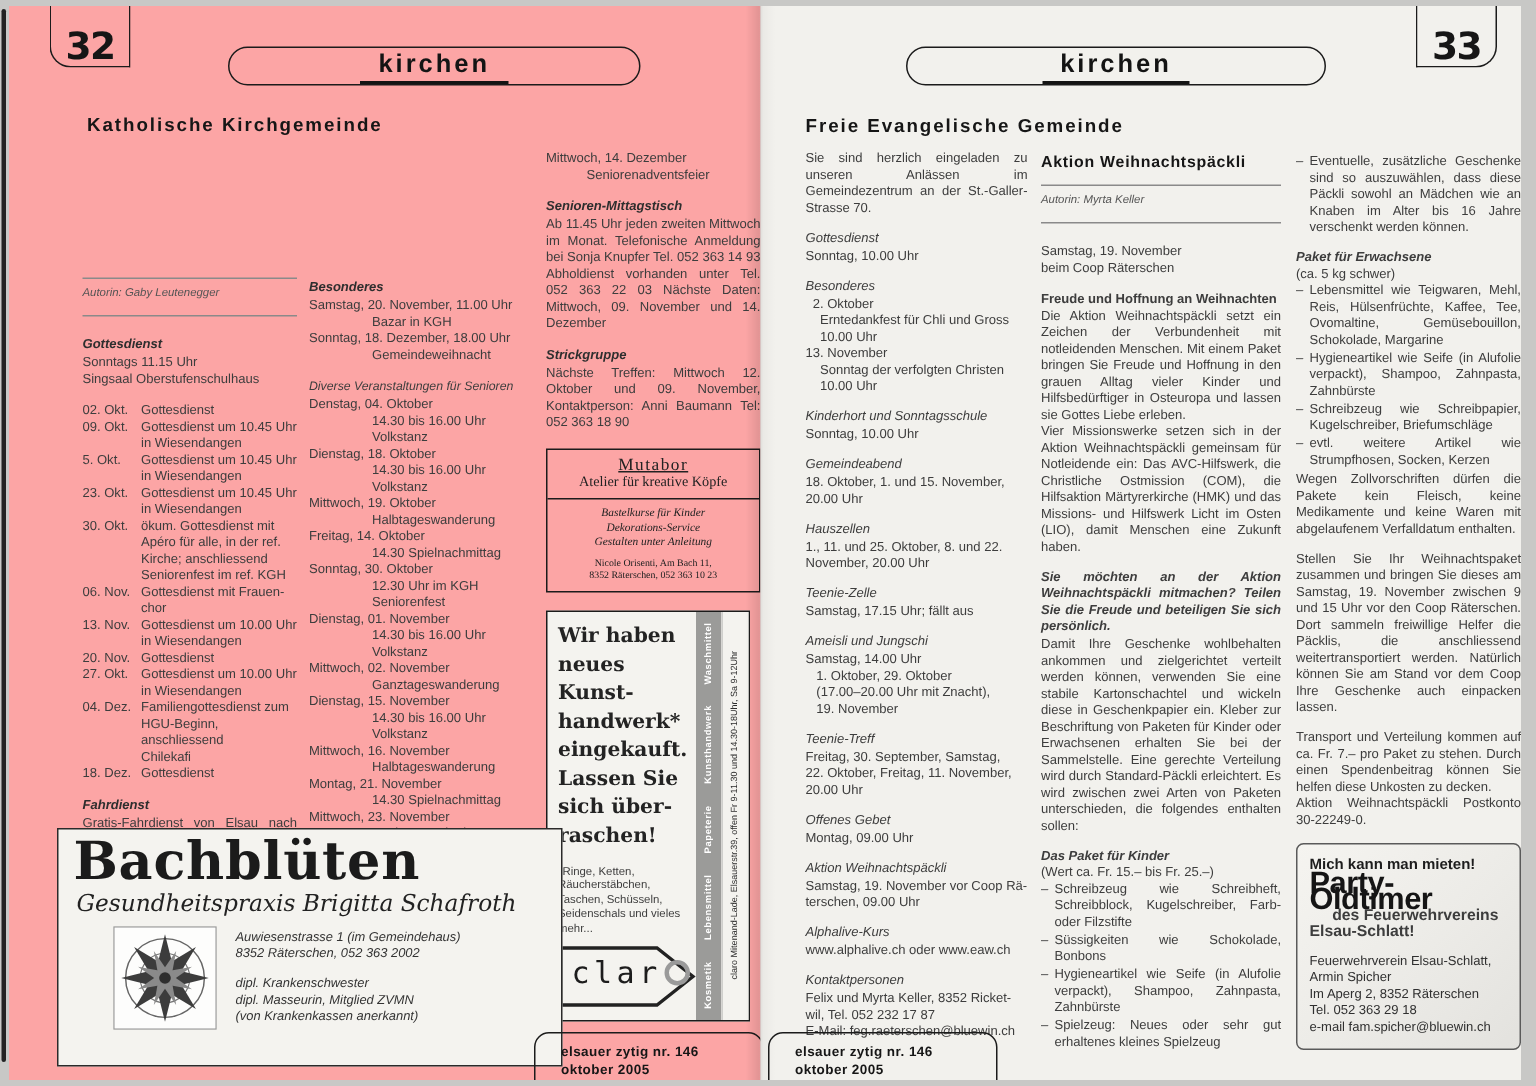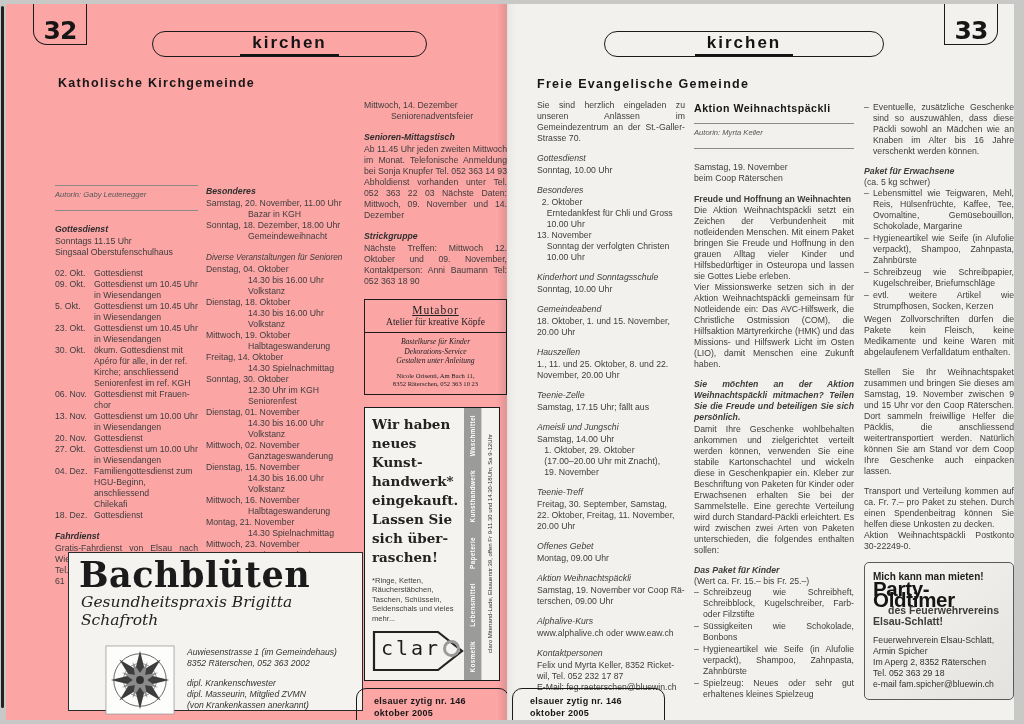--- a/index.html
+++ b/index.html
@@ -89,26 +89,26 @@
   .kstrip{overflow:hidden;}
   .kstrip-cats{width:17px;background:#9b9b99;display:flex;flex-direction:column-reverse;
     align-items:center;justify-content:space-between;padding:7px 0;}
   .kcat{writing-mode:vertical-rl;transform:rotate(180deg);color:#fff;font-weight:bold;
     font-size:6.3px;letter-spacing:0.4px;white-space:nowrap;}
   .kstrip-addr{width:17px;background:#f4f3ef;border-left:1px solid #cfcfcc;display:flex;
     align-items:center;justify-content:center;}
   .kstrip-addr span{writing-mode:vertical-rl;transform:rotate(180deg);font-size:6px;
     color:#2c2c2c;white-space:nowrap;}
   
-  .bach{position:absolute;left:62px;top:548px;width:295px;height:159px;border:1.6px solid #2a2a2a;
+  .bach{position:absolute;left:32px;top:548px;width:337px;height:159px;border:1.6px solid #2a2a2a;
     background:#f4f3ef;padding:4px 10px 0 10px;box-sizing:border-box;}
   .bach-title{font-family:"DejaVu Serif",serif;font-weight:bold;font-size:35px;line-height:36px;
     color:#1b1b1b;letter-spacing:0.5px;}
   .bach-sub{font-family:"DejaVu Serif",serif;font-style:italic;font-size:15.5px;color:#222;
-    margin:0 0 16px 2px;}
+    margin:0 0 6px 2px;}
   .bach-row{display:flex;gap:12px;align-items:flex-start;padding-left:26px;}
   .mandala{width:70px;height:70px;flex:none;}
   .bach-info{font-style:italic;font-size:8.6px;line-height:11px;color:#333;padding-top:2px;}
   .bi-gap{height:9px;}
   
   .party{border:1.4px solid #5a5a5a;border-radius:5px;margin-top:10px;padding:8px 8px 9px;
     background:linear-gradient(135deg,#f5f4f0 0%,#ecebe7 55%,#e3e2de 100%);position:relative;}
   .party-l1{font-weight:bold;font-size:10px;color:#1d1d1d;}
   .party-title{font-weight:bold;font-size:20.5px;letter-spacing:-0.3px;color:#151515;margin:1px 0 0;}
   .party-s1{font-weight:bold;font-size:10.5px;text-align:right;padding-right:6px;}

